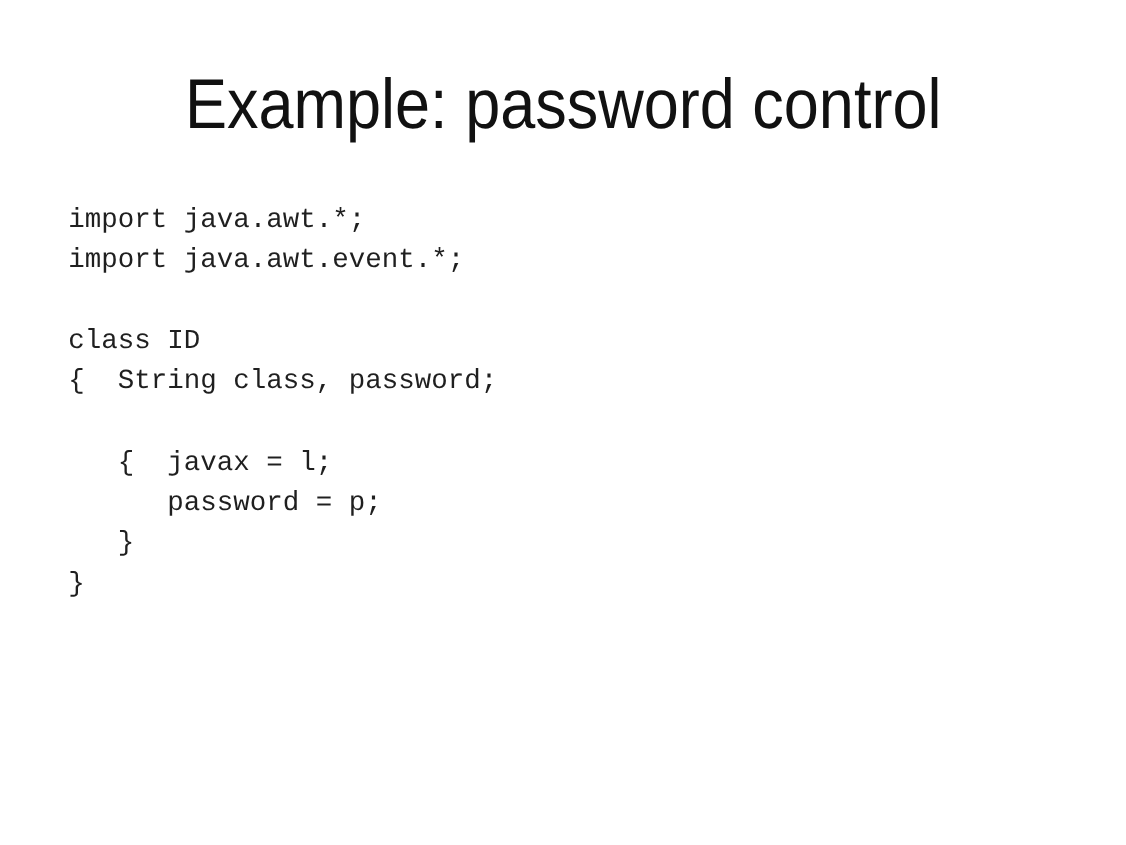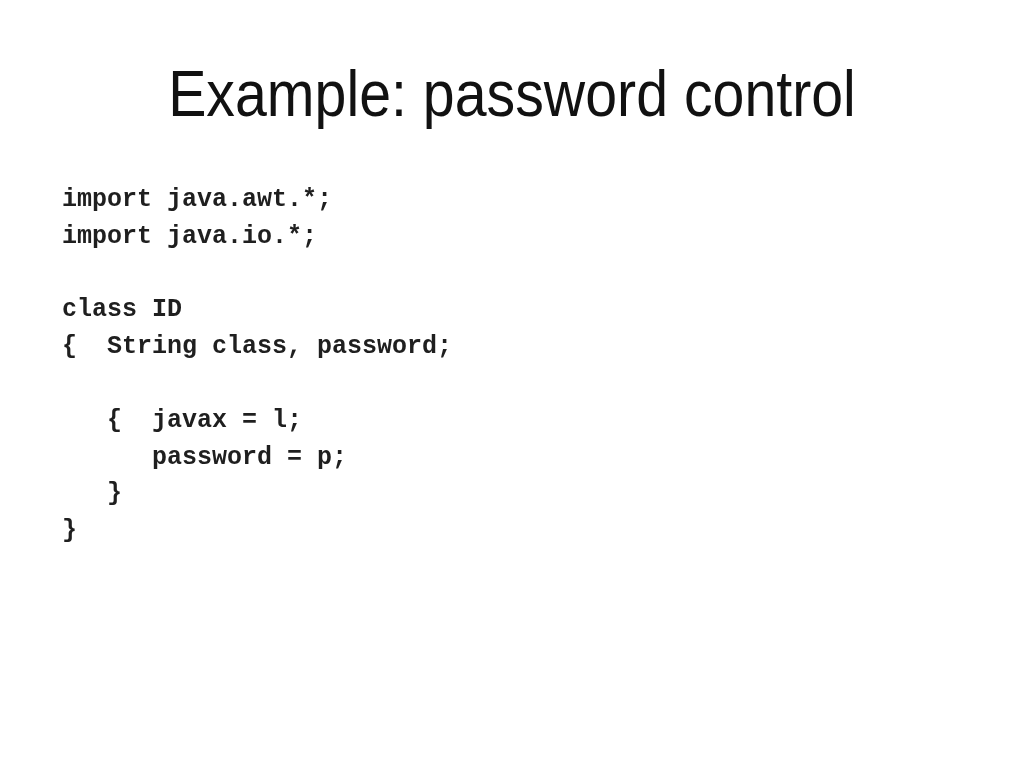--- a/index.html
+++ b/index.html
@@ -32,37 +32,37 @@
   }
   #code-block {
     position: absolute;
     top: 182px;
     left: 62px;
     width: 900px;
     font-family: "Liberation Mono", "DejaVu Sans Mono", monospace;
     font-size: 25px;
     line-height: 36.8px;
     color: #1f1f1f;
-    font-weight: 700;
+    font-weight: 400;
   }
   .code-line {
     white-space: pre;
     height: 36.8px;
   }
 </style>
 </head>
 <body>
 
 <div id="slide">
 
   <div id="slide-title">Example: password control</div>
 
   <div id="code-block">
     <div class="code-line">import java.awt.*;</div>
-    <div class="code-line">import java.io.*;</div>
+    <div class="code-line">import java.awt.event.*;</div>
     <div class="code-line"></div>
     <div class="code-line">class ID</div>
     <div class="code-line">{  String class, password;</div>
     <div class="code-line"></div>
     <div class="code-line">   {  javax = l;</div>
     <div class="code-line">      password = p;</div>
     <div class="code-line">   }</div>
     <div class="code-line">}</div>
   </div>
 

